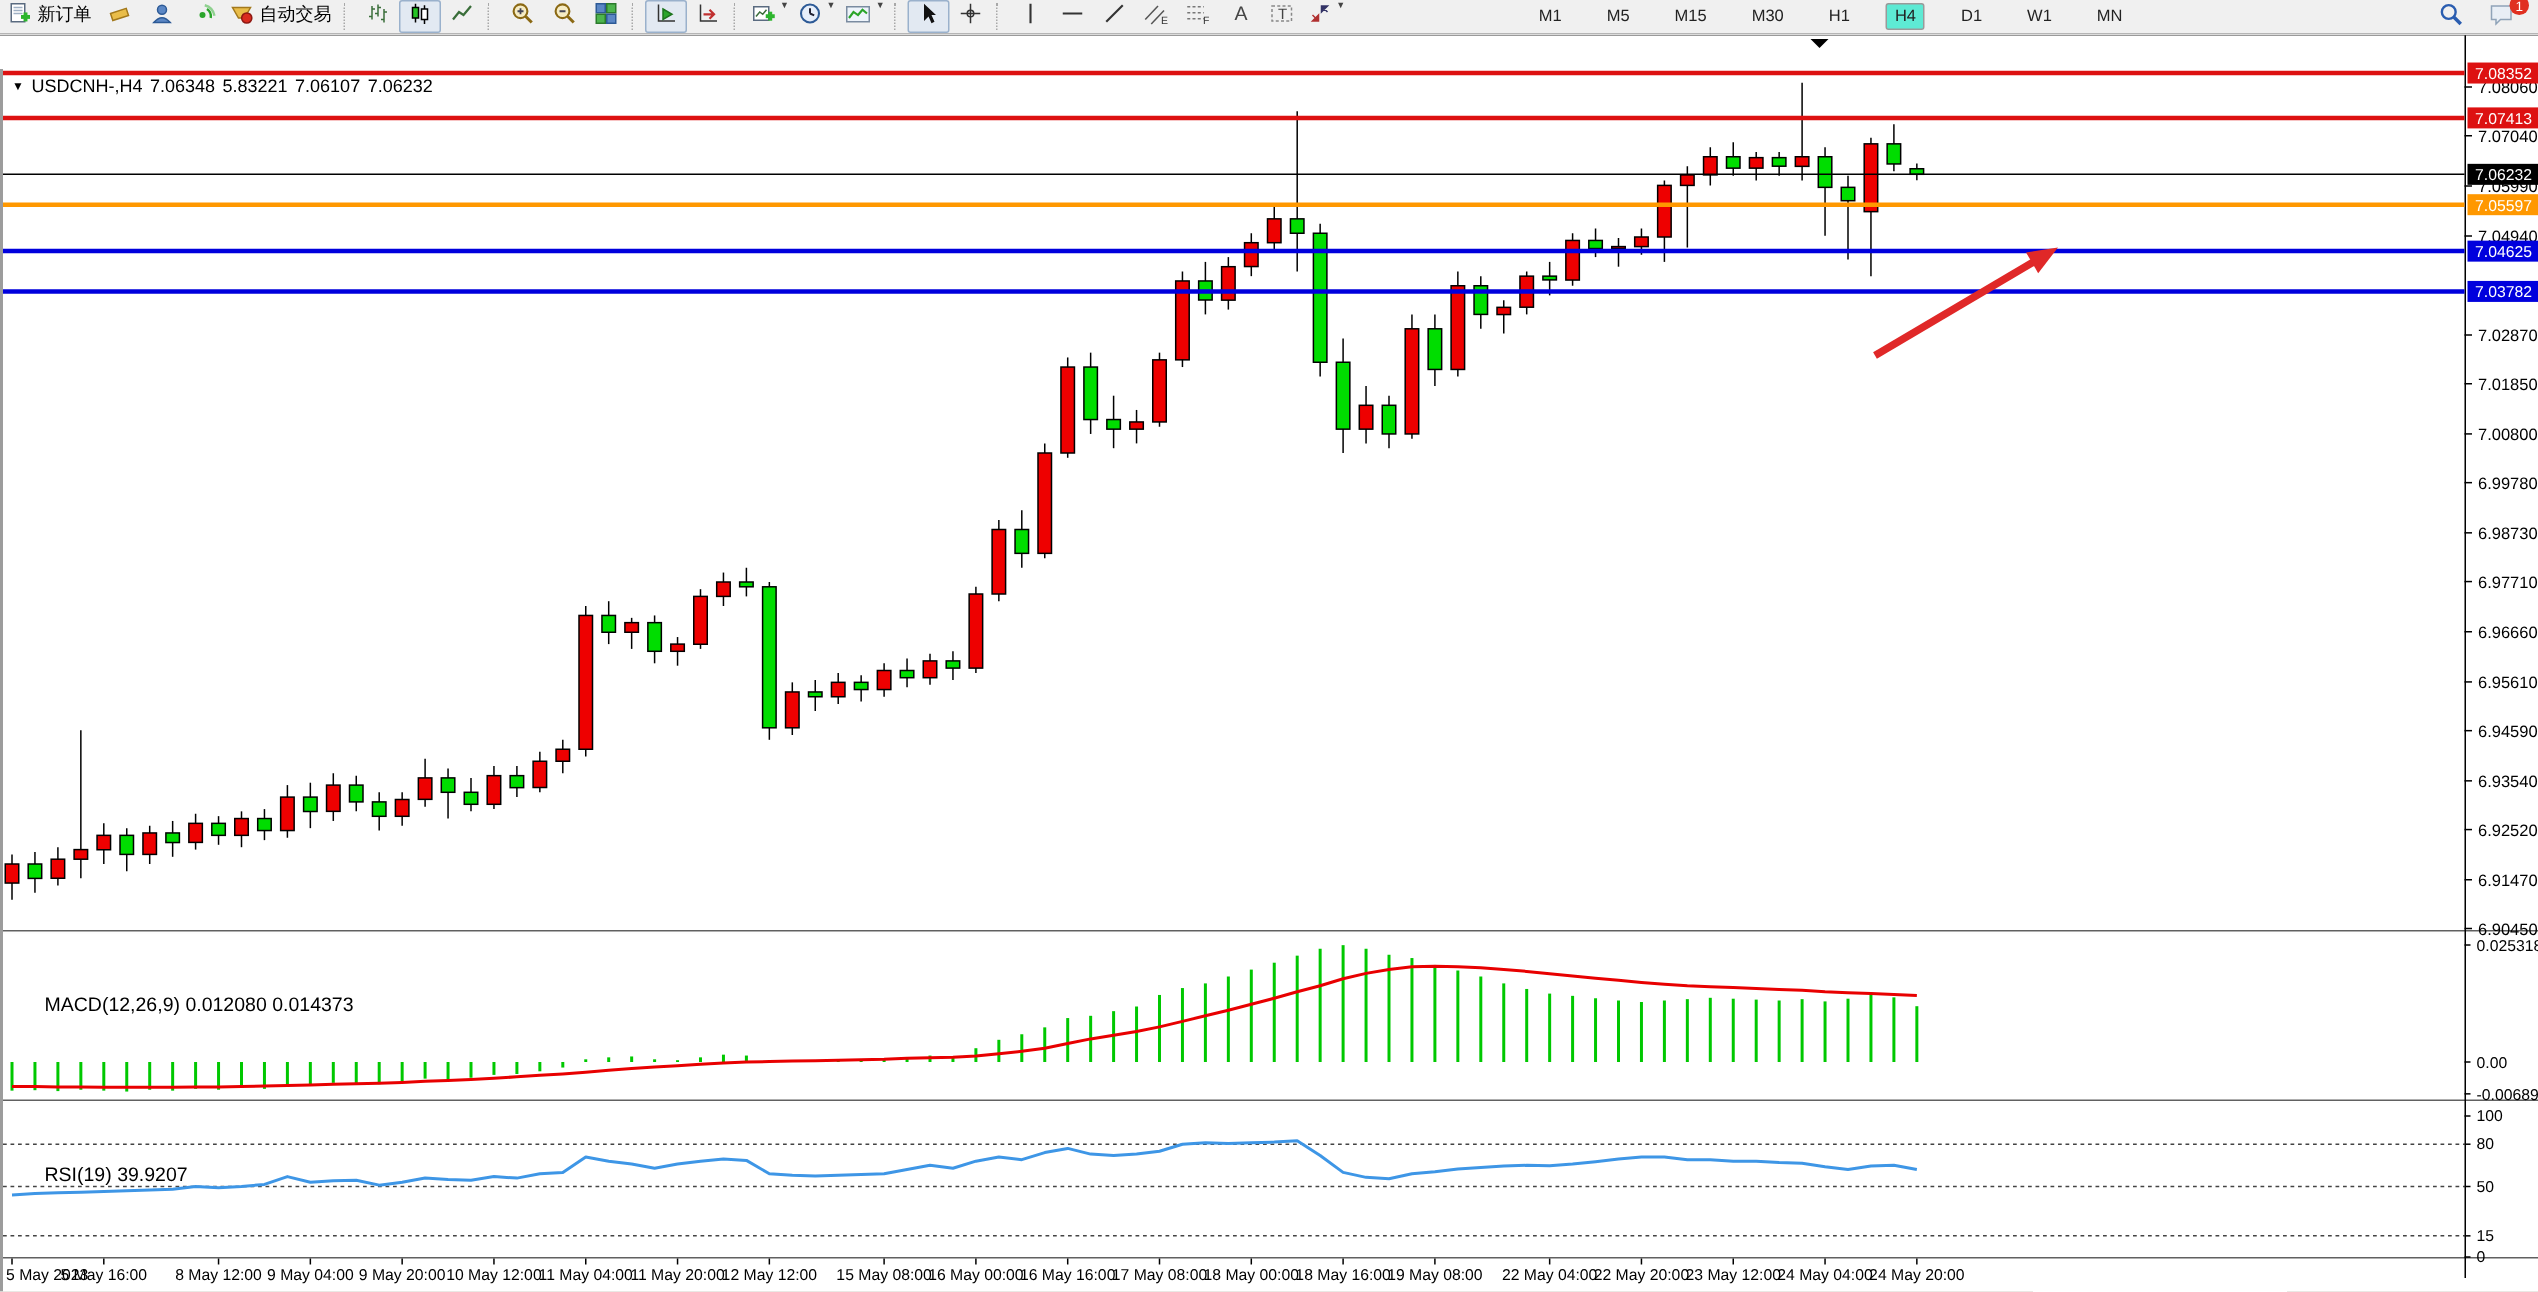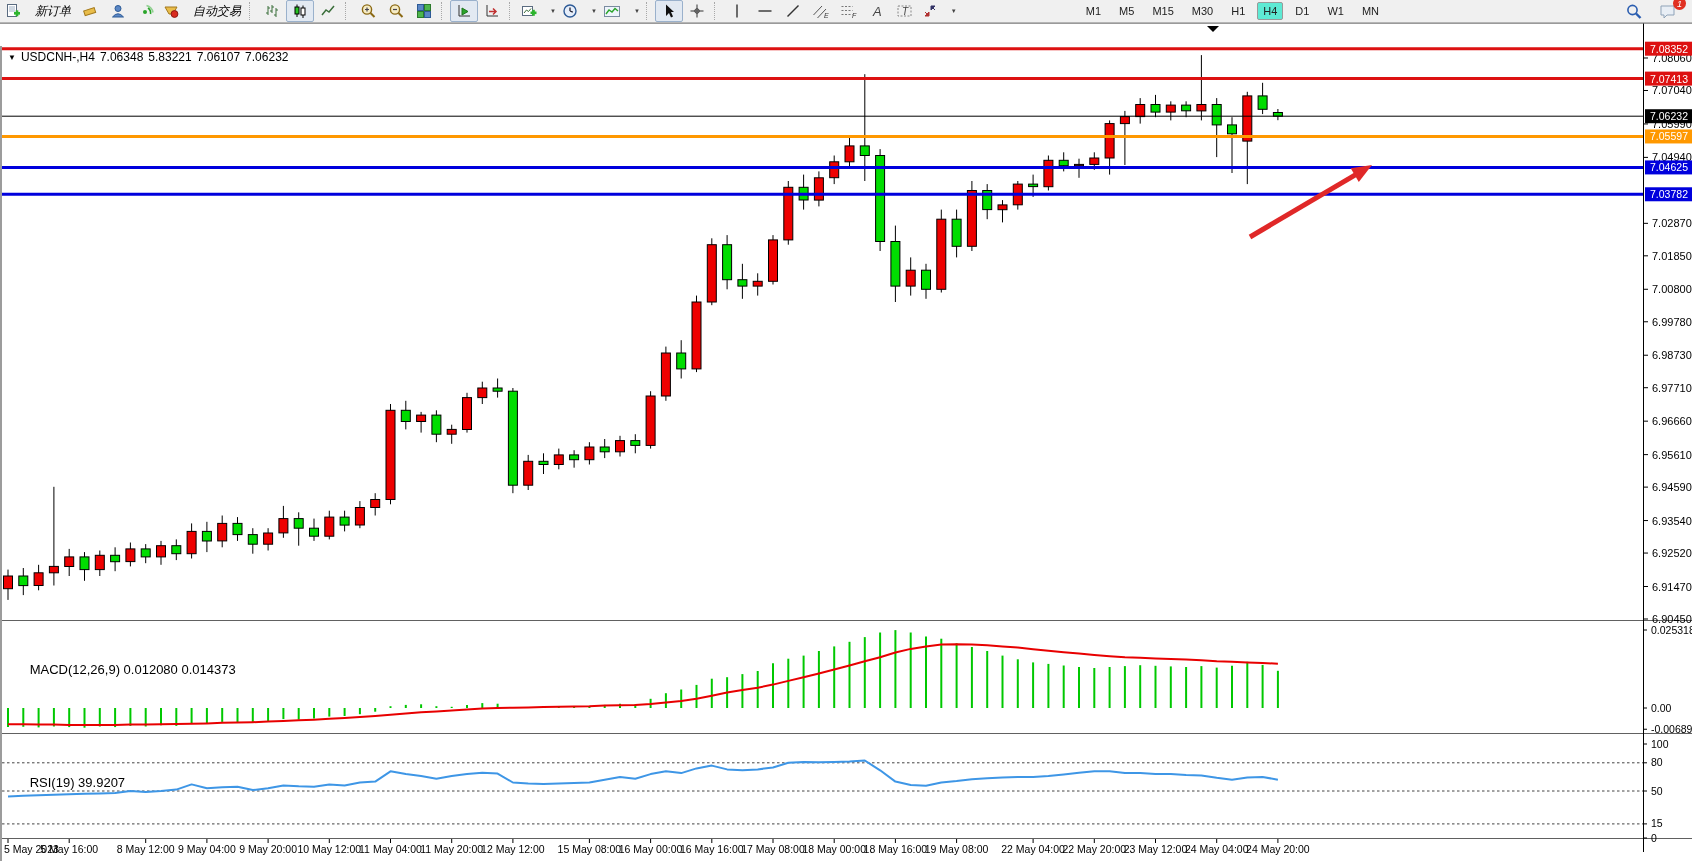--- a/index.html
+++ b/index.html
@@ -1,28 +1,28 @@
 <!DOCTYPE html>
 <html><head>
 <meta charset="utf-8">
 <style>
   html,body{margin:0;padding:0;background:#d4d0c8;}
   #root{position:relative;width:1692px;height:861px;background:#fff;overflow:hidden;
         font-family:"Liberation Sans","DejaVu Sans",sans-serif;-webkit-font-smoothing:none;}
   
   #toolbar{position:absolute;left:0;top:0;width:1692px;height:23px;background:#f0f0f0;
            border-bottom:1px solid #b5b5b5;display:flex;align-items:center;padding:0 2px;box-sizing:border-box;}
-  .tb-btn{height:20px;min-width:22px;display:flex;align-items:center;justify-content:center;
-          padding:0 2px;border:1px solid transparent;border-radius:2px;gap:12px;cursor:default;font-style:italic;}
+  .tb-btn{height:20px;min-width:22px;display:flex;align-items:flex-start;justify-content:center;
+          padding:0 2px;border:1px solid transparent;border-radius:2px;gap:2px;cursor:default;}
   .tb-btn.active{background:#e2e9f2;border-color:#9ab1cc;}
   .tb-btn svg{display:block}
   .tb-label{font-size:12px;color:#000;white-space:nowrap;padding:0 2px;}
   .tb-sep{width:5px;height:18px;margin:0 3px;border-left:1px dotted #a8a8a8;}
   .caret{font-size:6px;color:#444;margin-left:1px;}
-  #tf-group{display:flex;margin-left:120px;gap:6px;}
+  #tf-group{display:flex;margin-left:120px;gap:18px;}
   .tf-btn{font-size:11px;color:#222;padding:2px 5px;border:1px solid transparent;border-radius:2px;}
   .tf-btn.active{background:#5eead4;border-color:#9a9a9a;}
   #tb-right{margin-left:auto;display:flex;align-items:center;gap:6px;padding-right:8px;}
   #chat-wrap{position:relative;}
   #chat-badge{position:absolute;right:-5px;top:-4px;background:#e03021;color:#fff;font-size:9px;
               width:13px;height:13px;border-radius:50%;display:flex;align-items:center;justify-content:center;}
   
   #chartarea{position:absolute;left:0;top:23px;width:1692px;height:838px;background:#fff;}
   #plot{position:absolute;left:0;top:0;}
   .overlay-label{position:absolute;font-size:13px;color:#000;white-space:pre;}

